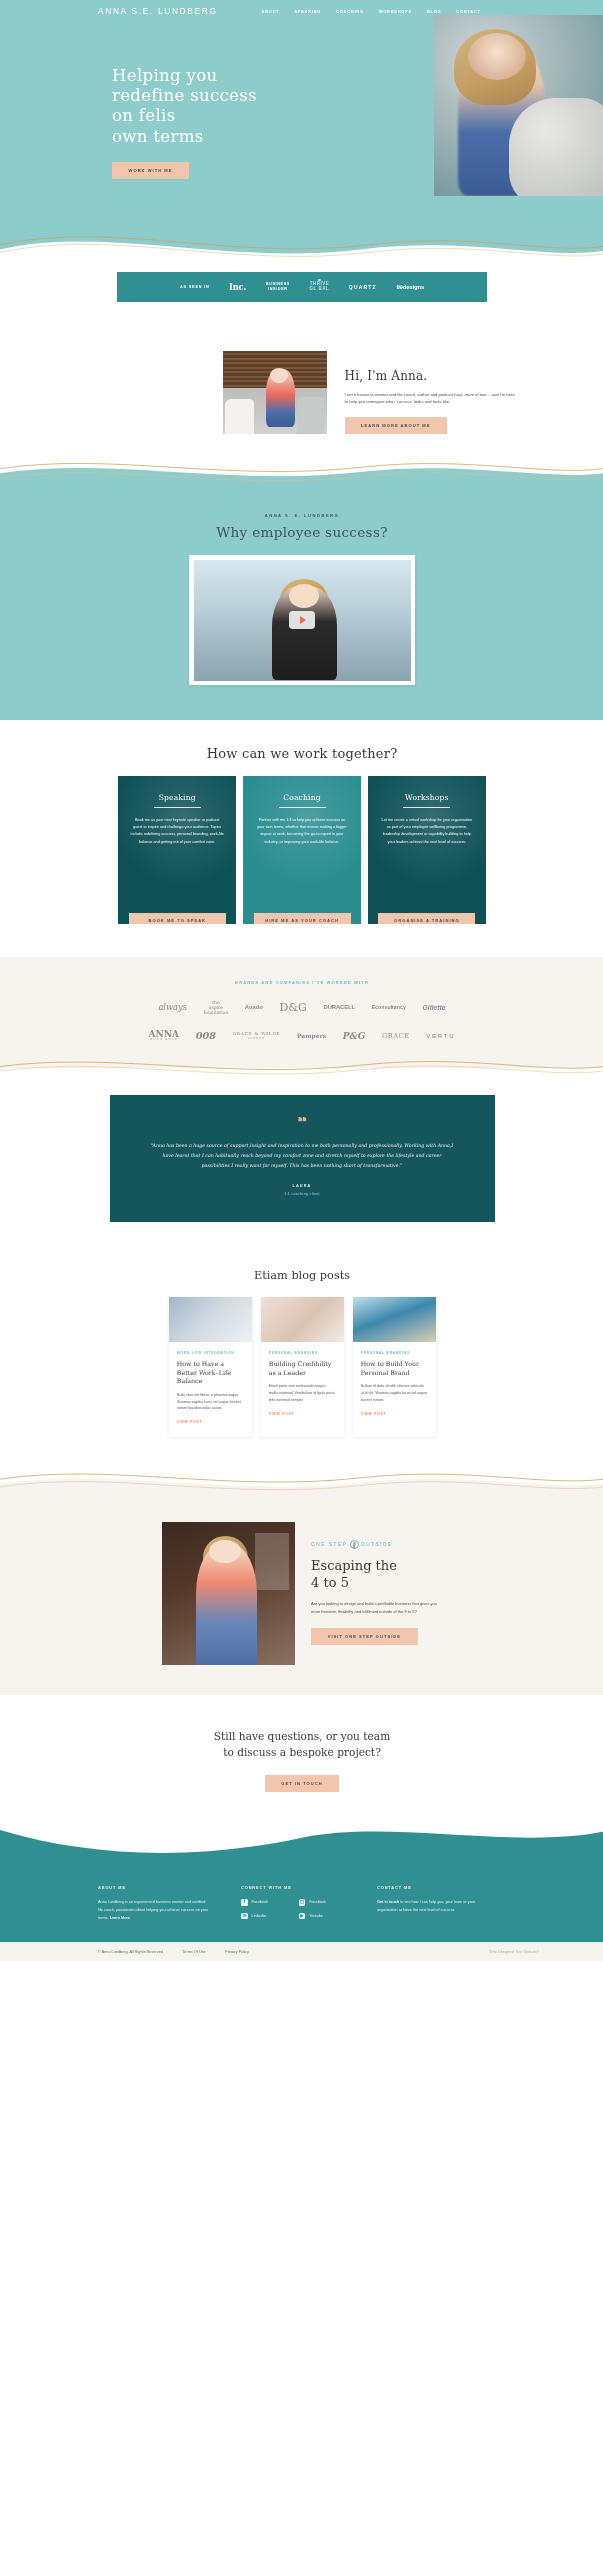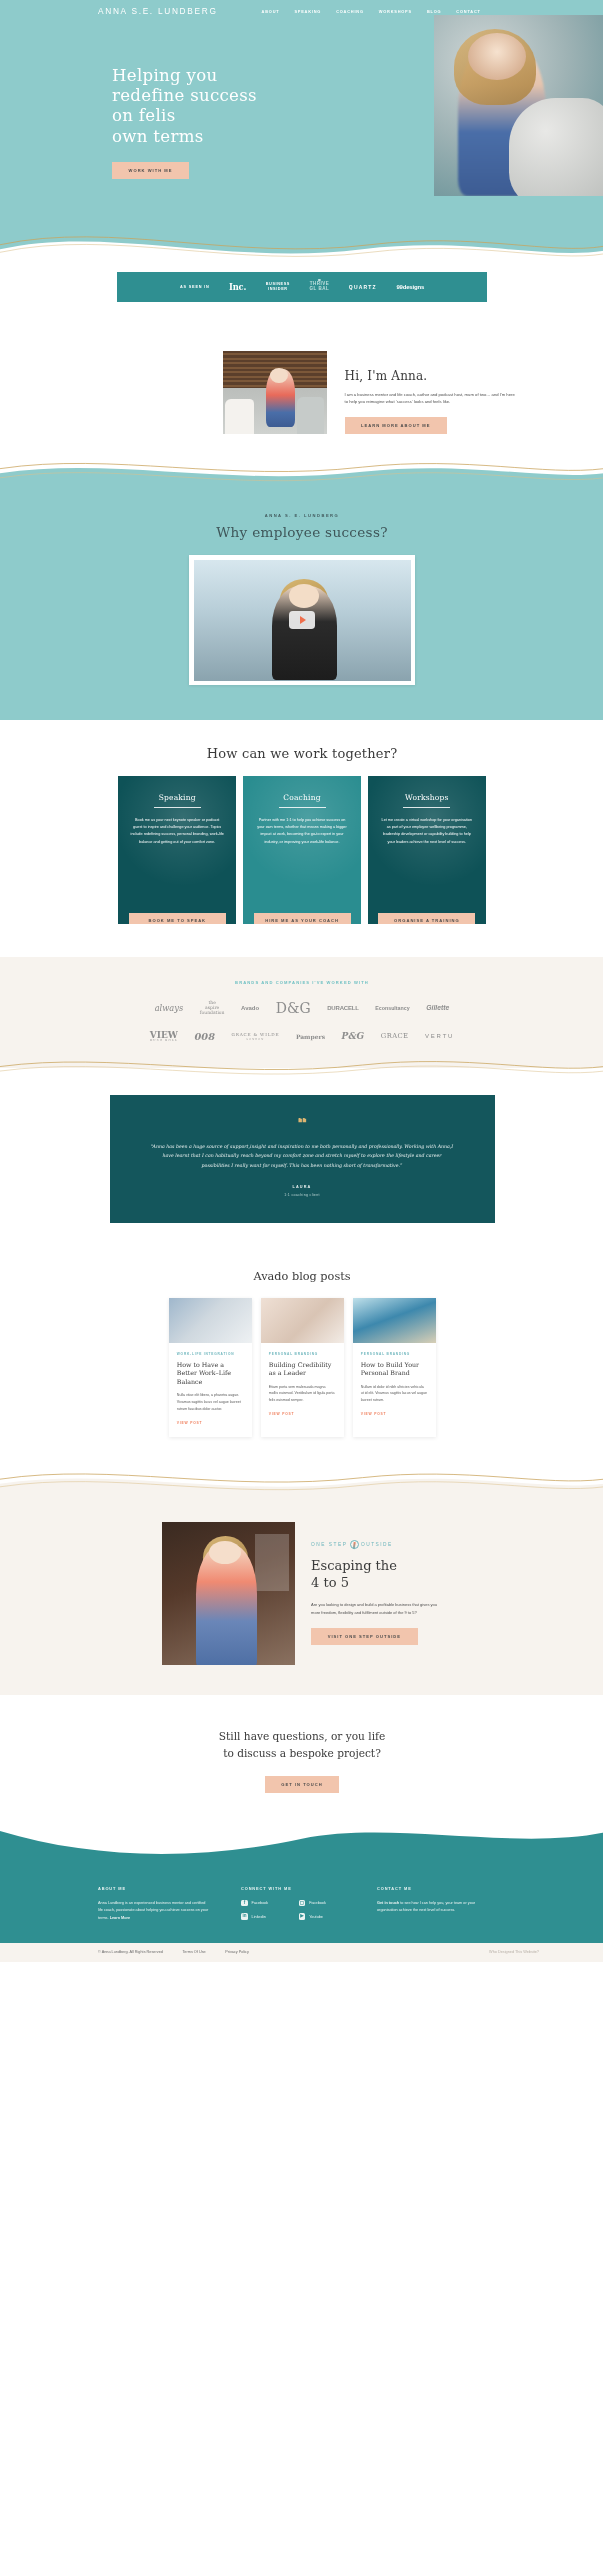--- a/index.html
+++ b/index.html
@@ -260,21 +260,21 @@
   .brands-title{
     color:#6fc0c3; font-size:4.1px; font-weight:700; letter-spacing:1.1px;
   }
   .brand-row{
     display:flex; justify-content:center; align-items:center; gap:16.6px; margin-top:15px;
   }
   .brand-row .bl{ color:#8d8d8d; white-space:nowrap; }
   .bl.always{ font-family:"DejaVu Serif",serif; font-style:italic; font-size:8.3px; color:#8a8a8a;}
   .bl.aspire{ font-size:4.5px; line-height:1.15; font-family:"DejaVu Serif",serif;}
   .bl.avado{ font-size:6px; font-weight:700; }
-  .bl.dg{ font-family:"DejaVu Serif",serif; font-size:14px; }
+  .bl.dg{ font-family:"DejaVu Serif",serif; font-size:11px; }
   .bl.duracell{ font-size:6px; font-weight:800; letter-spacing:-0.2px;}
   .bl.econ{ font-size:5.3px; font-weight:600;}
   .bl.gillette{ font-size:6.8px; font-weight:800; font-style:italic;}
   .bl.boss{ font-family:"DejaVu Serif",serif; font-size:9px; font-weight:700; line-height:1;}
   .bl.boss small{ display:block; font-size:2.6px; letter-spacing:1.2px; font-weight:400;}
   .bl.bond{ font-family:"DejaVu Serif",serif; font-size:9.8px; font-weight:700; font-style:italic;}
   .bl.grace{ font-family:"DejaVu Serif",serif; font-size:4.2px; letter-spacing:0.8px; line-height:1.4;}
   .bl.grace small{display:block;font-size:2.3px;letter-spacing:1.1px;}
   .bl.pampers{ font-family:"DejaVu Serif",serif; font-size:6px; font-weight:700;}
   .bl.pg{ font-family:"DejaVu Serif",serif; font-size:9px; font-weight:700; font-style:italic;}
@@ -541,21 +541,21 @@
     </span>
     <span class="bl avado">Avado</span>
     <span class="bl dg">D&amp;G</span>
     <span class="bl duracell">DURACELL</span>
     <span class="bl econ">Econsultancy</span>
     <span class="bl gillette">Gillette</span>
   </div>
 
   <div class="brand-row">
     <span class="bl boss">
-      <span>VIEW</span>
+      <span>ANNA</span>
       <small>HUGO BOSS</small>
     </span>
     <span class="bl bond">008</span>
     <span class="bl grace">
       <span>GRACE &amp; WILDE</span>
       <small>LONDON</small>
     </span>
     <span class="bl pampers">Pampers</span>
     <span class="bl pg">P&amp;G</span>
     <span class="bl tampax">GRACE</span>
@@ -571,21 +571,21 @@
 <section class="testi-wrap">
   <div class="testi">
     <div class="quote-mark">❝</div>
     <p class="body">“Anna has been a huge source of support,insight and inspiration to me both personally and professionally. Working with Anna,I have learnt that I can habitually reach beyond my comfort zone and stretch myself to explore the lifestyle and career possibilities I really want for myself. This has been nothing short of transformative.”</p>
     <div class="who">LAURA</div>
     <div class="role">1:1 coaching client</div>
   </div>
 </section>
 
 <section class="blog">
-  <h2>Avado blog posts</h2>
+  <h2>Etiam blog posts</h2>
   <div class="posts">
 
     <article class="post">
       <div class="thumb t1"></div>
       <div class="pad">
         <div class="cat">WORK-LIFE INTEGRATION</div>
         <h3>How to Have a Better Work–Life Balance</h3>
         <p>Nulla vitae elit libero, a pharetra augue. Vivamus sagittis lacus vel augue laoreet rutrum faucibus dolor auctor.</p>
         <a href="#" class="view">VIEW POST</a>
       </div>
@@ -641,21 +641,21 @@
         <span>4 to 5</span>
       </h2>
       <p>Are you looking to design and build a profitable business that gives you more freedom, flexibility and fulfilment outside of the 9 to 5?</p>
       <a href="#" class="btn-peach">VISIT ONE STEP OUTSIDE</a>
     </div>
   </div>
 </section>
 
 <section class="cta">
   <h2>
-    <span>Still have questions, or you life</span><br>
+    <span>Still have questions, or you team</span><br>
     <span>to discuss a bespoke project?</span>
   </h2>
   <a href="#" class="btn-peach">GET IN TOUCH</a>
 </section>
 
 <svg class="footer-wave" viewBox="0 0 800 46" preserveAspectRatio="none">
   <path d="M0,4 C120,40 260,44 400,14 C520,-10 680,30 800,6 L800,46 L0,46 Z" fill="#2f8f91"></path>
 </svg>
 
 <footer class="footer">

